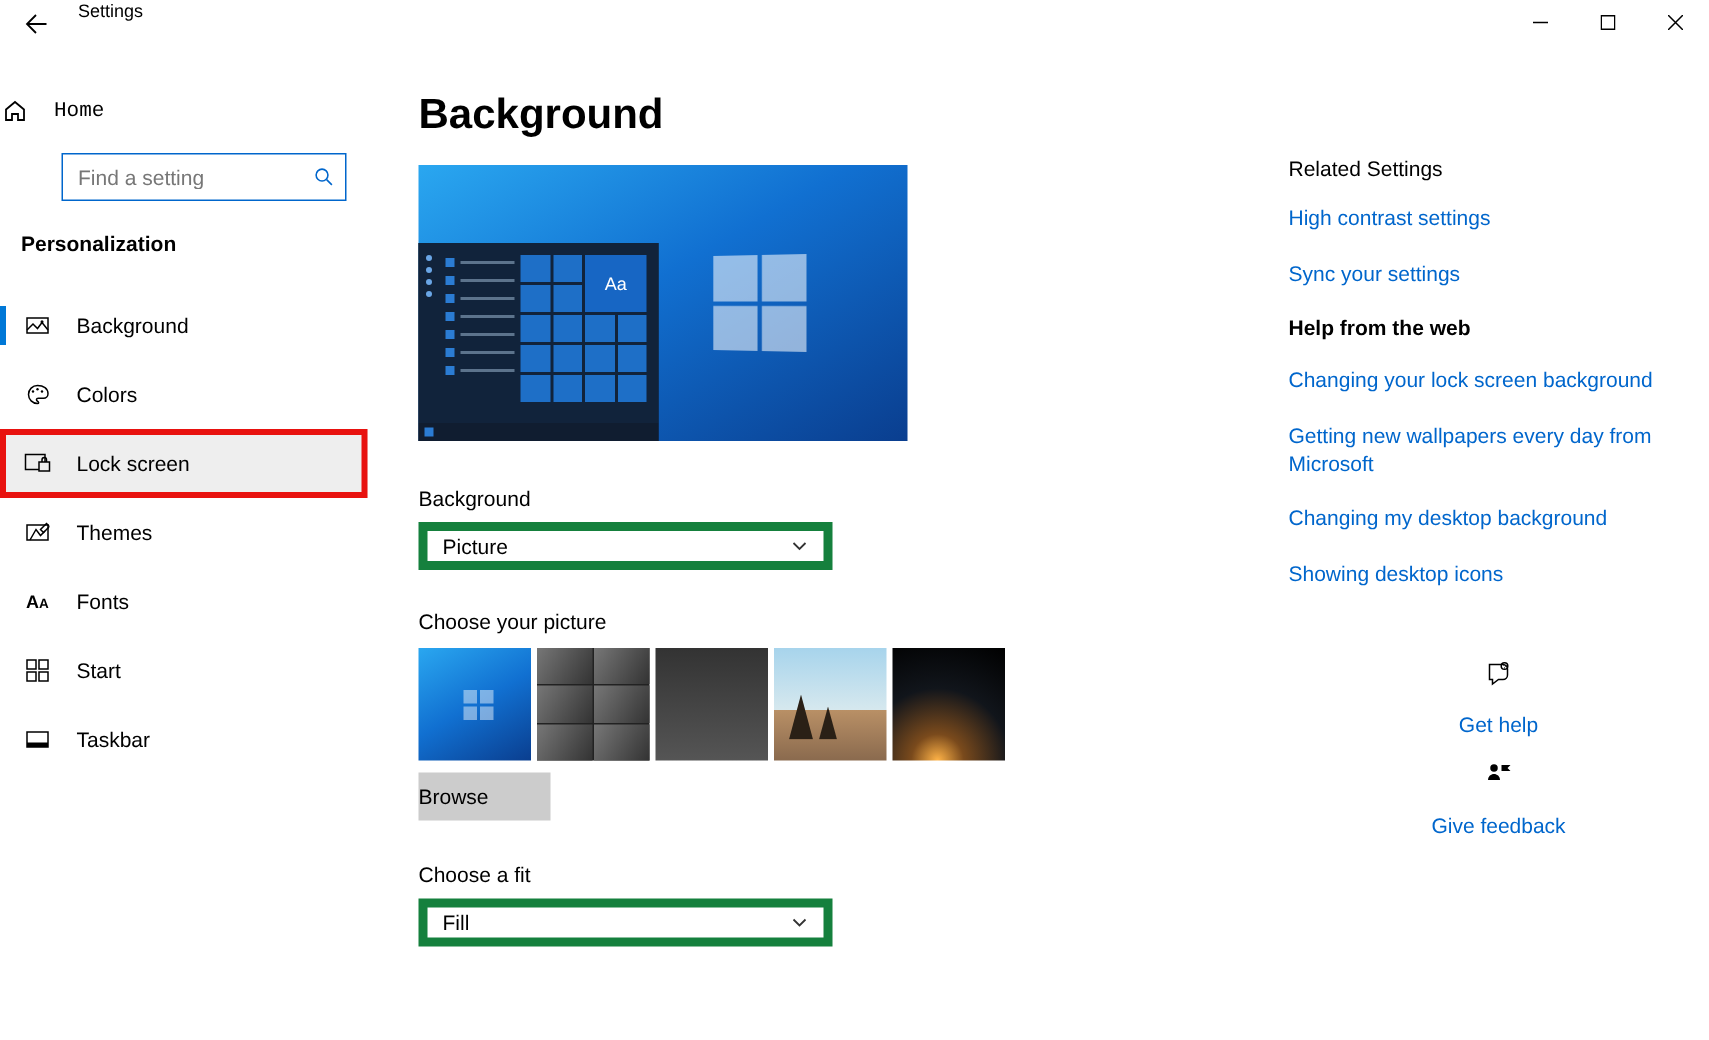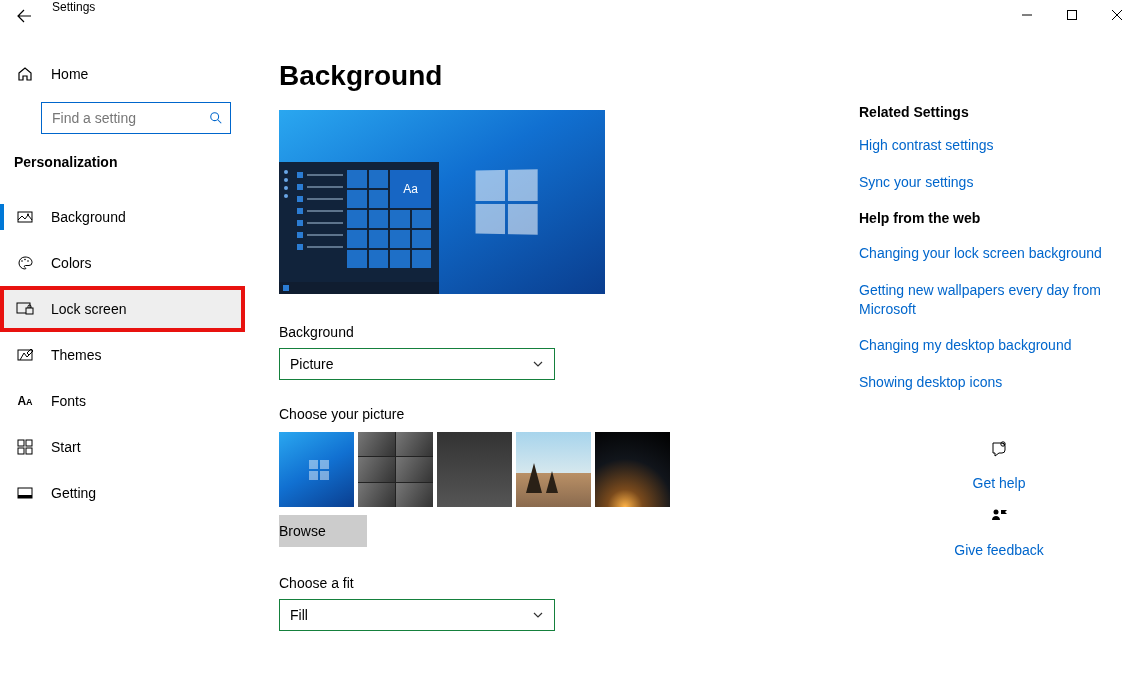--- a/index.html
+++ b/index.html
@@ -40,22 +40,23 @@
   }
   .layout { display:flex; }
   .sidebar {
     width: 310px;
     padding-top: 22px;
     padding-left: 0;
   }
   .home {
     display:flex; align-items:center;
     height: 40px;
-    padding-left: 15px;
+    padding-left: 0;
     gap: 16px;
+    font-family: Liberation Mono, monospace;
   }
   .searchwrap {
     margin: 8px 14px 14px 14px;
   }
   .search {
     width: 100%;
     height: 32px;
     border: 1px solid #0066cc;
     background: #fff;
     padding: 0 30px 0 10px;
@@ -148,21 +149,21 @@
     display:grid;
     grid-template-columns: repeat(4, 1fr);
     grid-auto-rows: 18px;
     gap:2px;
   }
   .tiles .t { background:#1e6fc7; }
   .tiles .big { grid-column: span 2; grid-row: span 2; background:#1766c4; display:flex; align-items:center; justify-content:center; color:#fff; font-size:12px; }
   .label2 { font-size:14px; margin-bottom:8px; }
   .select {
     width:276px; height:32px;
-    border:1px solid #15803d;
+    border:6px solid #15803d;
     background:#fff;
     display:flex; align-items:center; justify-content:space-between;
     padding:0 10px;
     margin-bottom: 26px;
   }
   .thumbs {
     display:flex; gap:4px; margin-top:10px; margin-bottom:8px;
   }
   .thumb {
     width:75px; height:75px;
@@ -190,21 +191,21 @@
   .thumb4::before { content:""; position:absolute; left:10px; bottom:14px; width:16px; height:30px; background:#2a2016; clip-path: polygon(50% 0, 100% 100%, 0 100%); }
   .thumb4::after { content:""; position:absolute; left:30px; bottom:14px; width:12px; height:22px; background:#2a2016; clip-path: polygon(50% 0, 100% 100%, 0 100%); }
   .thumb5 { background:radial-gradient(circle at 40% 100%, #ffb347 0%, #7a4a1c 20%, #11151b 55%, #000 100%); }
   .browsebtn {
     width:88px; height:32px;
     background:#ccc; border:none;
     display:flex; align-items:center; 
     margin-bottom: 28px;
   }
   .aside { width: 280px; padding-top: 44px; }
-  .asidehdr { font-weight:700; margin-bottom:16px; }
+  .asidehdr { font-weight:400; margin-bottom:16px; }
   .link { color:#0066cc; margin-bottom:18px; cursor:pointer; line-height:1.35; }
   .asidehdr2 { font-weight:700; margin-bottom:18px; }
   .helprow { display:flex; align-items:center; gap:16px; margin-bottom:14px;flex-direction:column; }
   .helprow .ic { width:18px; display:flex; justify-content:center; }
   svg { display:block; }
 </style>
 </head>
 <body>
 
 <div class="titlebar">
@@ -316,21 +317,21 @@
         </span>
         <span>Start</span>
       </div>
       <div class="navitem">
         <span class="navicon">
           <svg width="16" height="16" viewBox="0 0 16 16">
               <rect x="1" y="3" width="14" height="10" stroke="#000" fill="none"></rect>
               <rect x="1" y="10" width="14" height="3" fill="#000"></rect>
             </svg>
         </span>
-        <span>Getting</span>
+        <span>Taskbar</span>
       </div>
     </div>
   </div>
 
   <div class="main">
     <div class="content">
       <div class="h1">Background</div>
 
       <div class="preview">
         <div class="winlogo">

